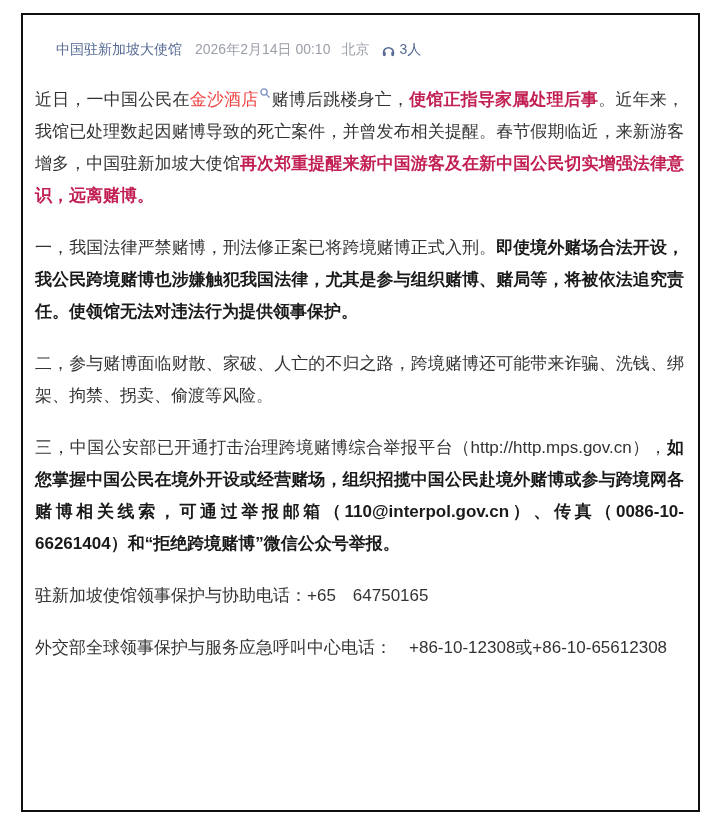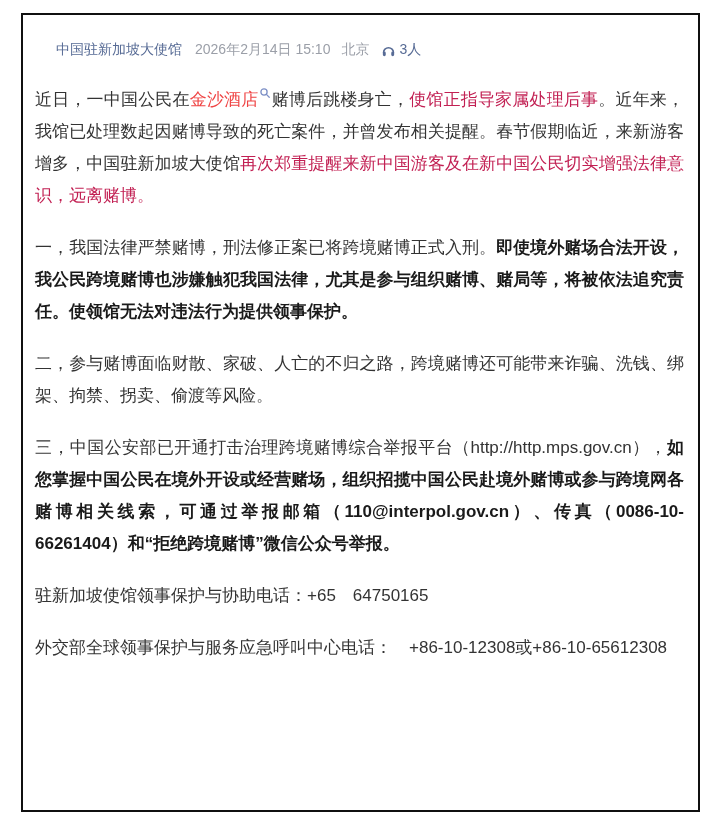--- a/index.html
+++ b/index.html
@@ -35,36 +35,36 @@
   .listen { color:#576b95; display:flex; align-items:center; cursor:pointer; }
   .listen svg { margin-right:3px; display:block; }
   .body {
     padding:25px 14px 0 12px;
     font-size:17px; line-height:32px;
     color:#333333;
     text-align:justify;
   }
   .body p { margin:0 0 20px 0; }
   .body p:last-child { margin-bottom:0; }
-  .red  { color:#c22053; font-weight:400; }
+  .red  { color:#c22053; font-weight:700; }
   .b    { color:#1a1a1a; font-weight:700; }
   .slink { color:#ef4444; text-decoration:none; cursor:pointer; }
   .sicon { display:inline-block; vertical-align:6px; margin-left:1px; }
   .sicon svg { display:block; }
 </style>
 </head>
 <body>
 
 <div class="frame">
 
   <div class="header">
 
     <div class="meta">
       <span class="author">中国驻新加坡大使馆</span>
-      <span class="date">2026年2月14日 15:10</span>
+      <span class="date">2026年2月14日 00:10</span>
       <span class="loc">北京</span>
       <span class="listen">
         <span>
           <svg width="15" height="15" viewBox="0 0 24 24">
             <path d="M4 15.5a8 8 0 0 1 16 0" fill="none" stroke="#576b95" stroke-width="2.4" stroke-linecap="round"></path>
             <rect x="3" y="13.5" width="4.6" height="7.5" rx="2.3" fill="#576b95"></rect>
             <rect x="16.4" y="13.5" width="4.6" height="7.5" rx="2.3" fill="#576b95"></rect>
           </svg>
         </span>
         <span>3人</span>

